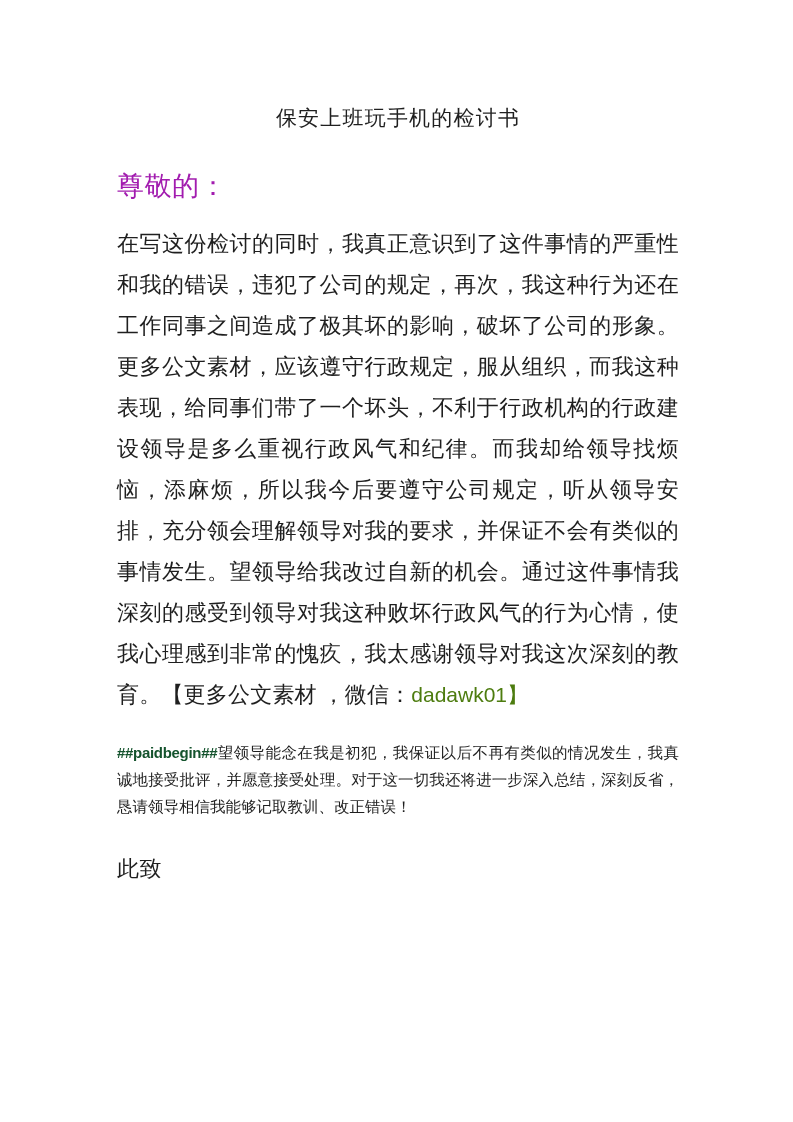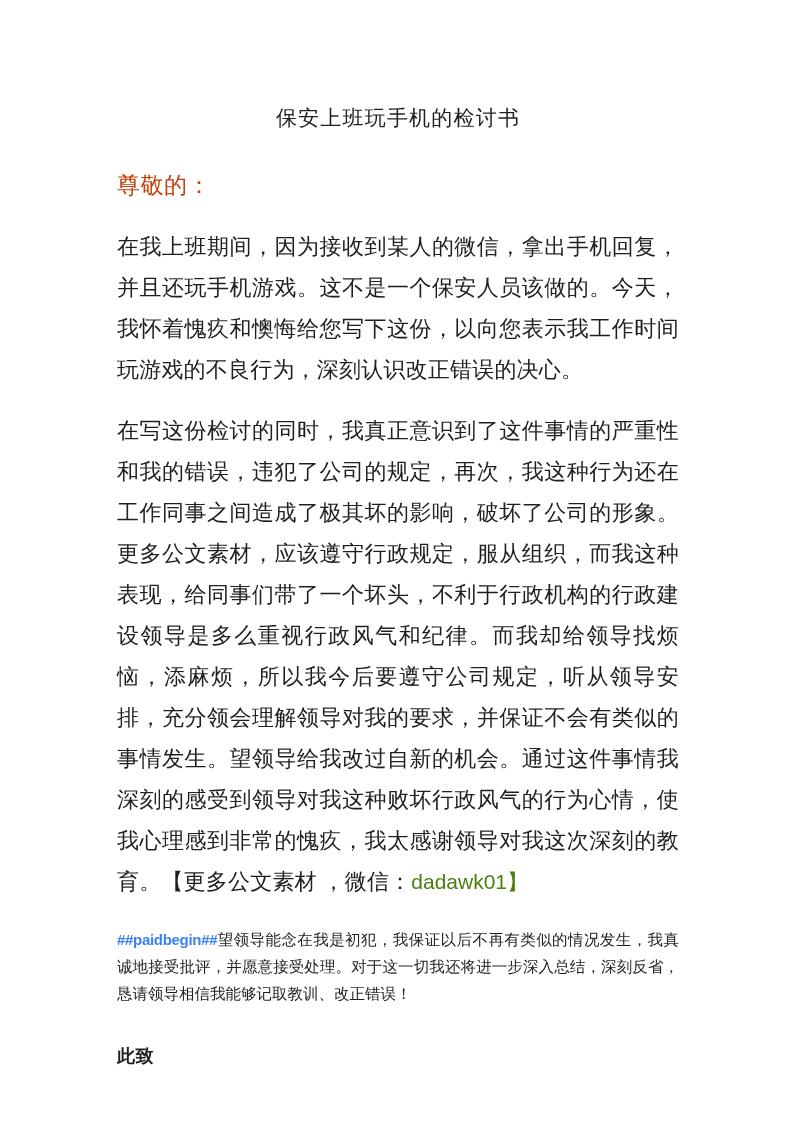--- a/index.html
+++ b/index.html
@@ -29,26 +29,26 @@
     text-align: center;
     font-size: 21px;
     line-height: 30px;
     letter-spacing: 1.2px;
     margin: 0;
     padding-top: 103px;
     color: #1f1f1f;
     font-weight: 400;
   }
   .salutation {
-    font-size: 23px;
+    font-size: 27px;
     line-height: 34px;
     letter-spacing: 0.5px;
     margin: 0;
     padding-top: 36px;
-    color: #c2410c;
+    color: #a21caf;
   }
   .body-para {
     font-size: 22px;
     line-height: 41px;
     margin: 0;
     padding-top: 20px;
     color: #1f1f1f;
     text-align: justify;
     text-justify: inter-ideograph;
     text-align-last: left;
@@ -69,45 +69,43 @@
     margin: 0;
     padding-top: 24px;
     color: #1f1f1f;
     text-align: justify;
     text-justify: inter-ideograph;
     text-align-last: left;
   }
   .paid-marker {
     font-family: "Liberation Sans", "DejaVu Sans", sans-serif;
     font-weight: bold;
-    color: #3b82f6;
+    color: #14532d;
     font-size: 15px;
     letter-spacing: -0.3px;
   }
   .closing {
-    font-size: 18px;
+    font-size: 22px;
     line-height: 34px;
     margin: 0;
     padding-top: 32px;
     color: #1f1f1f;
     letter-spacing: 0.5px;
-    font-weight: bold;
   }
 </style>
 </head>
 <body>
 
 <div class="page">
   <div class="content">
 
     <h1 class="doc-title">保安上班玩手机的检讨书</h1>
 
     <p class="salutation">尊敬的：</p>
 
-    <p class="body-para first">在我上班期间，因为接收到某人的微信，拿出手机回复，并且还玩手机游戏。这不是一个保安人员该做的。今天，我怀着愧疚和懊悔给您写下这份，以向您表示我工作时间玩游戏的不良行为，深刻认识改正错误的决心。</p>
 
     <p class="body-para"><span>在写这份检讨的同时，我真正意识到了这件事情的严重性和我的错误，违犯了公司的规定，再次，我这种行为还在工作同事之间造成了极其坏的影响，破坏了公司的形象。更多公文素材，应该遵守行政规定，服从组织，而我这种表现，给同事们带了一个坏头，不利于行政机构的行政建设领导是多么重视行政风气和纪律。而我却给领导找烦恼，添麻烦，所以我今后要遵守公司规定，听从领导安排，充分领会理解领导对我的要求，并保证不会有类似的事情发生。望领导给我改过自新的机会。通过这件事情我深刻的感受到领导对我这种败坏行政风气的行为心情，使我心理感到非常的愧疚，我太感谢领导对我这次深刻的教育。【更多公文素材 ，微信：</span><span class="promo-id">dadawk01】</span></p>
 
     <p class="fine-para"><span class="paid-marker">##paidbegin##</span><span>望领导能念在我是初犯，我保证以后不再有类似的情况发生，我真诚地接受批评，并愿意接受处理。对于这一切我还将进一步深入总结，深刻反省，恳请领导相信我能够记取教训、改正错误！</span></p>
 
     <p class="closing">此致</p>
 
   </div>
 </div>
 

